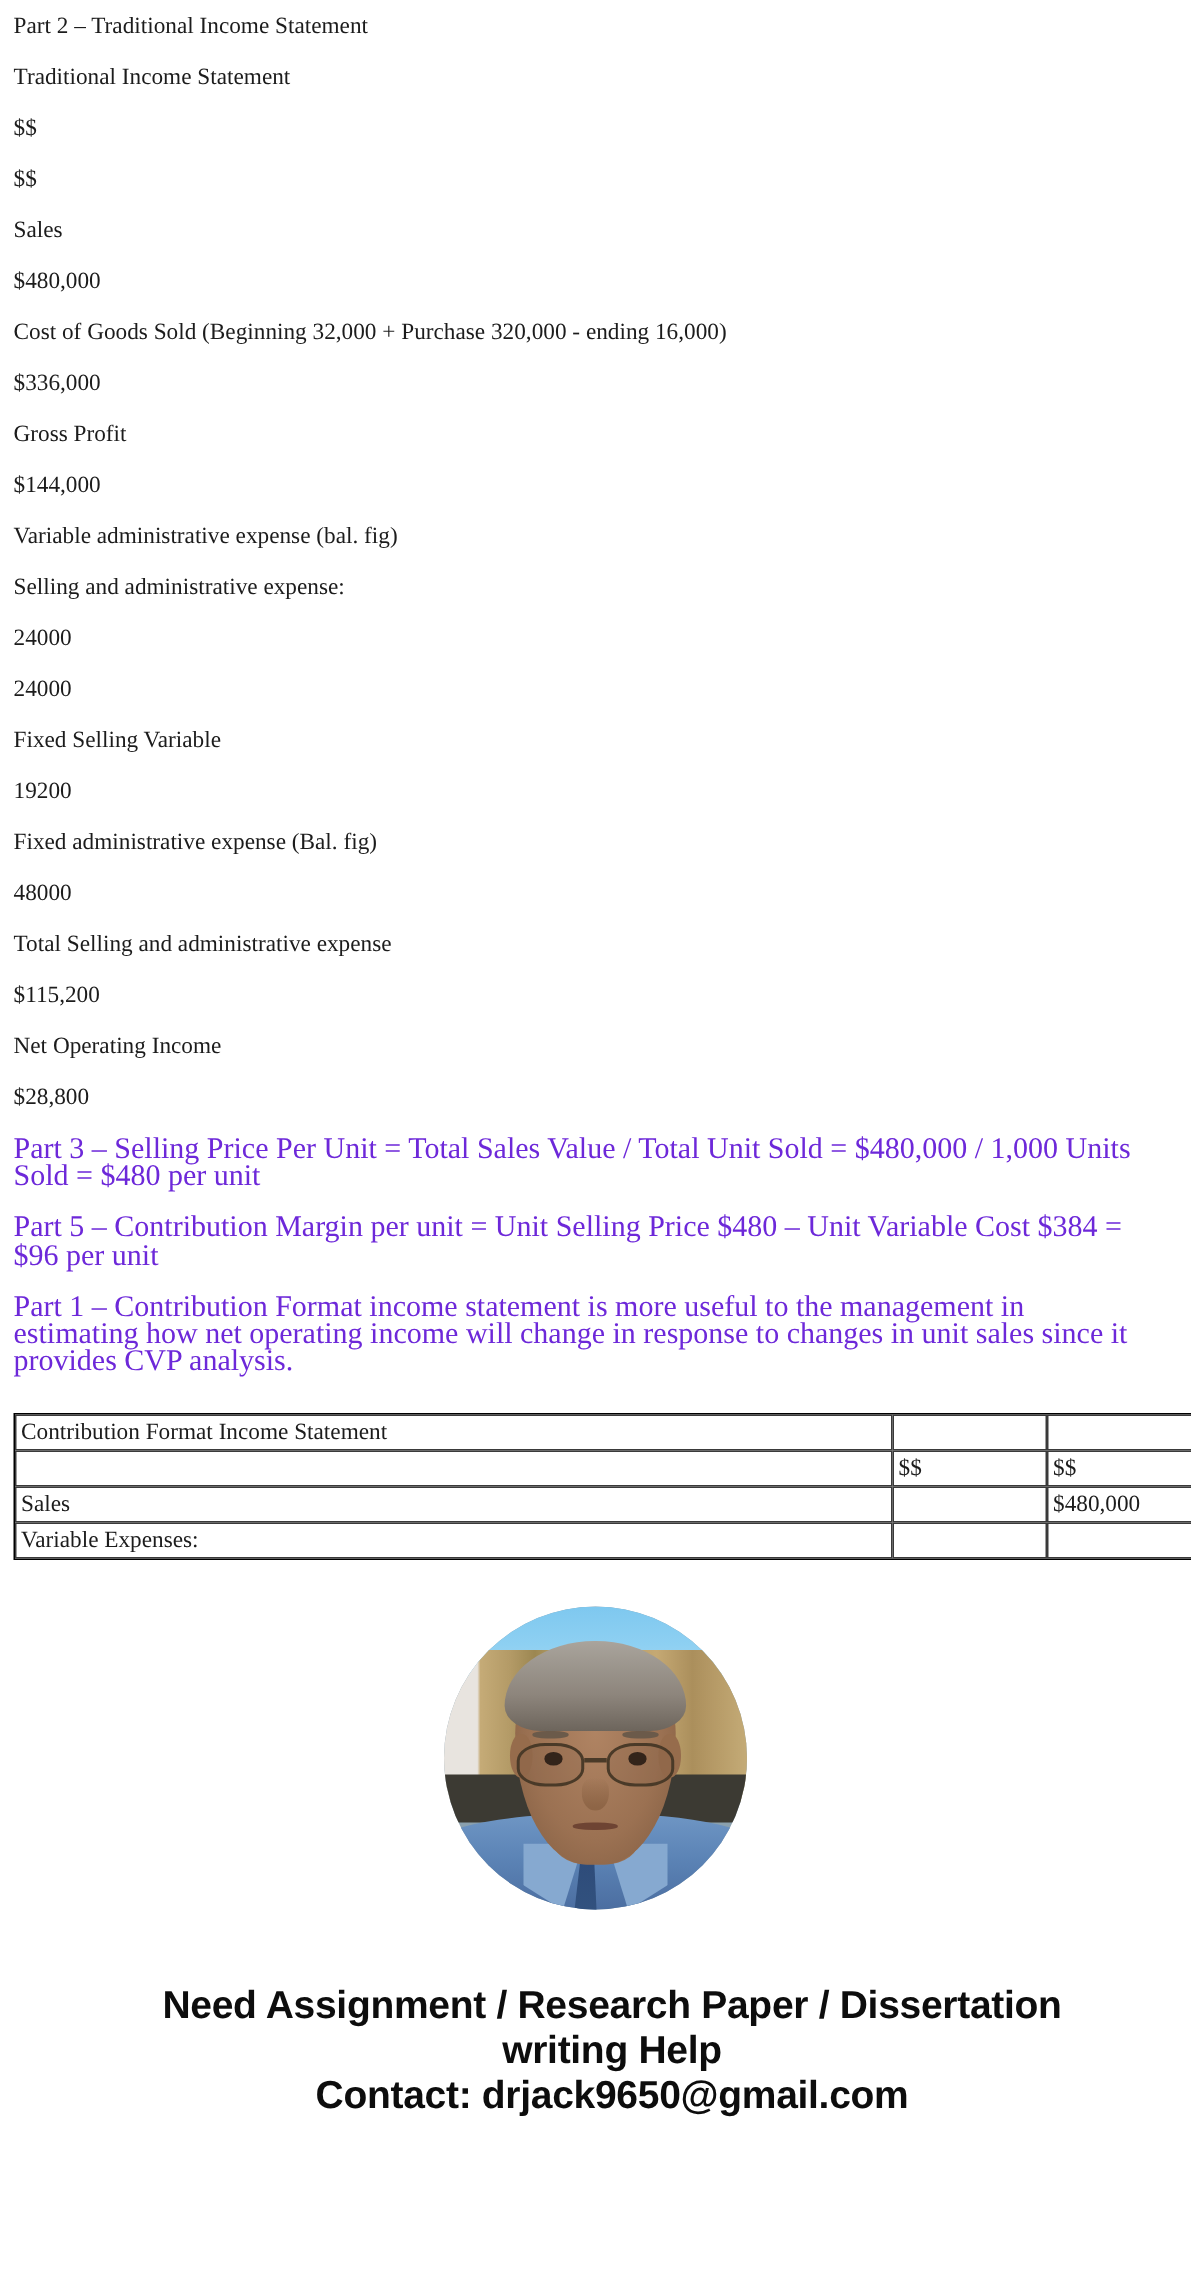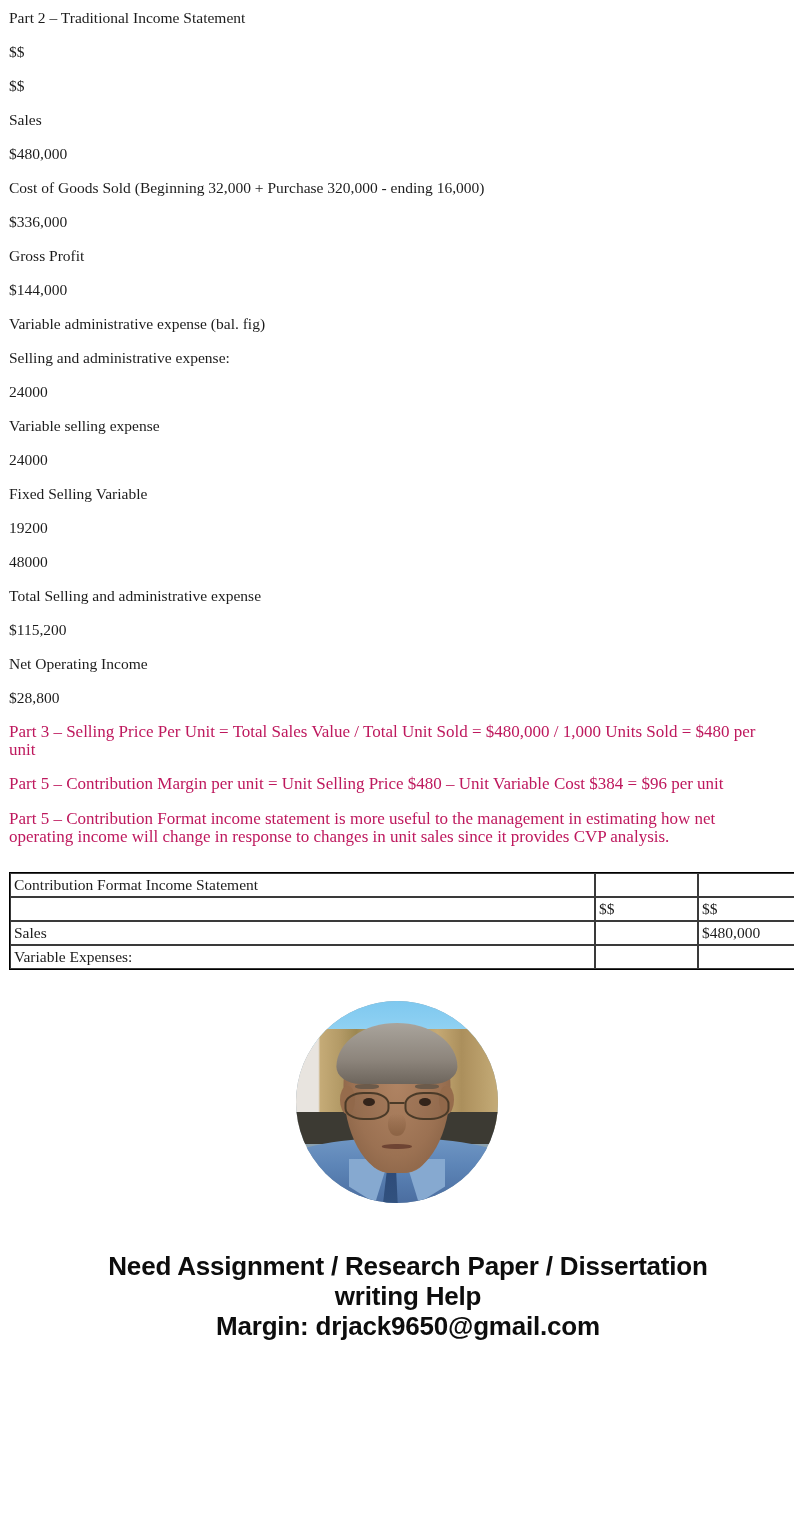--- a/index.html
+++ b/index.html
@@ -29,23 +29,23 @@
     color: #1c1c1c;
     margin: 0 16px 16px 0;
     padding: 0 0 0 9px;
     box-sizing: border-box;
     white-space: normal;
   }
   .line.first { margin-top: 9px; }
 
   .para {
     font-family: "Liberation Serif", "DejaVu Serif", serif;
-    font-size: 17px;
+    font-size: 20px;
     line-height: 18.2px;
-    color: #be185d;
+    color: #6d28d9;
     margin: 0 0 16px 0;
     padding: 0 26px 0 9px;
     box-sizing: border-box;
   }
 
   
   .table-wrap {
     padding: 0 9px 0 9px;
     margin-top: 26px;
     box-sizing: border-box;
@@ -238,44 +238,45 @@
   }
   .promo .l2 { display: block; }
   .promo .l3 { display: block; }
 </style>
 </head>
 <body>
 
 <div class="doc">
 
   <div class="line first">Part 2 – Traditional Income Statement</div>
+  <div class="line">Traditional Income Statement</div>
   <div class="line">$$</div>
   <div class="line">$$</div>
   <div class="line">Sales</div>
   <div class="line">$480,000</div>
   <div class="line">Cost of Goods Sold (Beginning 32,000 + Purchase 320,000 - ending 16,000)</div>
   <div class="line">$336,000</div>
   <div class="line">Gross Profit</div>
   <div class="line">$144,000</div>
   <div class="line">Variable administrative expense (bal. fig)</div>
   <div class="line">Selling and administrative expense:</div>
   <div class="line">24000</div>
-  <div class="line">Variable selling expense</div>
   <div class="line">24000</div>
   <div class="line">Fixed Selling Variable</div>
   <div class="line">19200</div>
+  <div class="line">Fixed administrative expense (Bal. fig)</div>
   <div class="line">48000</div>
   <div class="line">Total Selling and administrative expense</div>
   <div class="line">$115,200</div>
   <div class="line">Net Operating Income</div>
   <div class="line">$28,800</div>
 
   <div class="para">Part 3 – Selling Price Per Unit = Total Sales Value / Total Unit Sold = $480,000 / 1,000 Units Sold = $480 per unit</div>
   <div class="para">Part 5 – Contribution Margin per unit = Unit Selling Price $480 – Unit Variable Cost $384 = $96 per unit</div>
-  <div class="para">Part 5 – Contribution Format income statement is more useful to the management in estimating how net operating income will change in response to changes in unit sales since it provides CVP analysis.</div>
+  <div class="para">Part 1 – Contribution Format income statement is more useful to the management in estimating how net operating income will change in response to changes in unit sales since it provides CVP analysis.</div>
 
   <div class="table-wrap">
     <table class="cf-table">
       <tbody>
         <tr>
           <td class="c-label">Contribution Format Income Statement</td>
           <td class="c-mid blank-right"></td>
           <td class="c-right blank-right"></td>
         </tr>
         <tr>
@@ -321,16 +322,16 @@
       <div class="av-eyeL"></div>
       <div class="av-eyeR"></div>
       <div class="av-nose"></div>
       <div class="av-mouth"></div>
     </div>
   </div>
 
   <div class="promo">
     <span class="l1">Need Assignment / Research Paper / Dissertation</span>
     <span class="l2">writing Help</span>
-    <span class="l3">Margin: drjack9650@gmail.com</span>
+    <span class="l3">Contact: drjack9650@gmail.com</span>
   </div>
 
 </div>
 
 </body></html>

